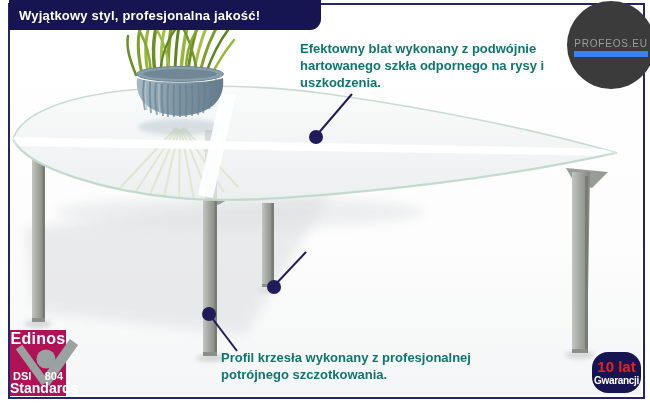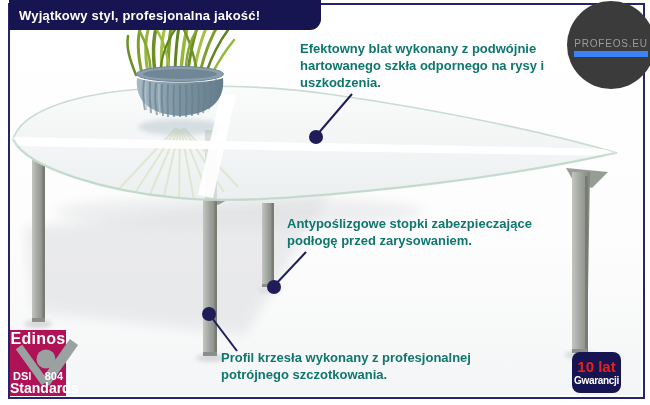--- a/index.html
+++ b/index.html
@@ -44,22 +44,22 @@
     font-size:16px;font-weight:bold;letter-spacing:.3px;
   }
   .edinos .vmark{position:absolute;left:0;top:0;}
   .edinos .dsi{position:absolute;left:3px;bottom:14px;font-size:11px;font-weight:bold;}
   .edinos .n804{position:absolute;right:3px;bottom:14px;font-size:11px;font-weight:bold;}
   .edinos .standards{
     position:absolute;bottom:0;left:0;right:0;text-align:center;
     font-size:14px;font-weight:bold;
   }
   .warranty{
-    position:absolute;left:572px;top:352px;width:49px;height:41px;
-    background:#171551;border-radius:8px;
+    position:absolute;left:592px;top:352px;width:49px;height:41px;
+    background:#171551;border-radius:16px;
     display:flex;flex-direction:column;align-items:center;justify-content:center;
   }
   .warranty .l1{color:#e8211c;font-size:15px;font-weight:bold;line-height:17px;white-space:nowrap;}
   .warranty .l2{color:#ffffff;font-size:10px;font-weight:bold;letter-spacing:-.3px;line-height:12px;white-space:nowrap;}
 </style>
 </head>
 <body>
 
 <div class="stage">
 
@@ -220,24 +220,20 @@
 
   <div class="logo-circle">
     <span>PROFEOS.EU</span>
   </div>
 
   <div class="annot annot1">
     <span class="ln">Efektowny blat wykonany z podwójnie</span>
     <span class="ln">hartowanego szkła odpornego na rysy i</span>
     <span class="ln">uszkodzenia.</span>
   </div>
-  <div class="annot annot2">
-    <span class="ln">Antypoślizgowe stopki zabezpieczające</span>
-    <span class="ln">podłogę przed zarysowaniem.</span>
-  </div>
   <div class="annot annot3">
     <span class="ln">Profil krzesła wykonany z profesjonalnej</span>
     <span class="ln">potrójnego szczotkowania.</span>
   </div>
 
   <div class="edinos">
     <svg class="vmark" width="72" height="66" viewBox="0 0 72 66">
       <line x1="9" y1="17" x2="35" y2="53" stroke="#9aa1a1" stroke-width="8"></line>
       <line x1="64" y1="12" x2="35" y2="53" stroke="#9aa1a1" stroke-width="10"></line>
       <circle cx="36" cy="29" r="9.5" fill="#9aa1a1"></circle>

